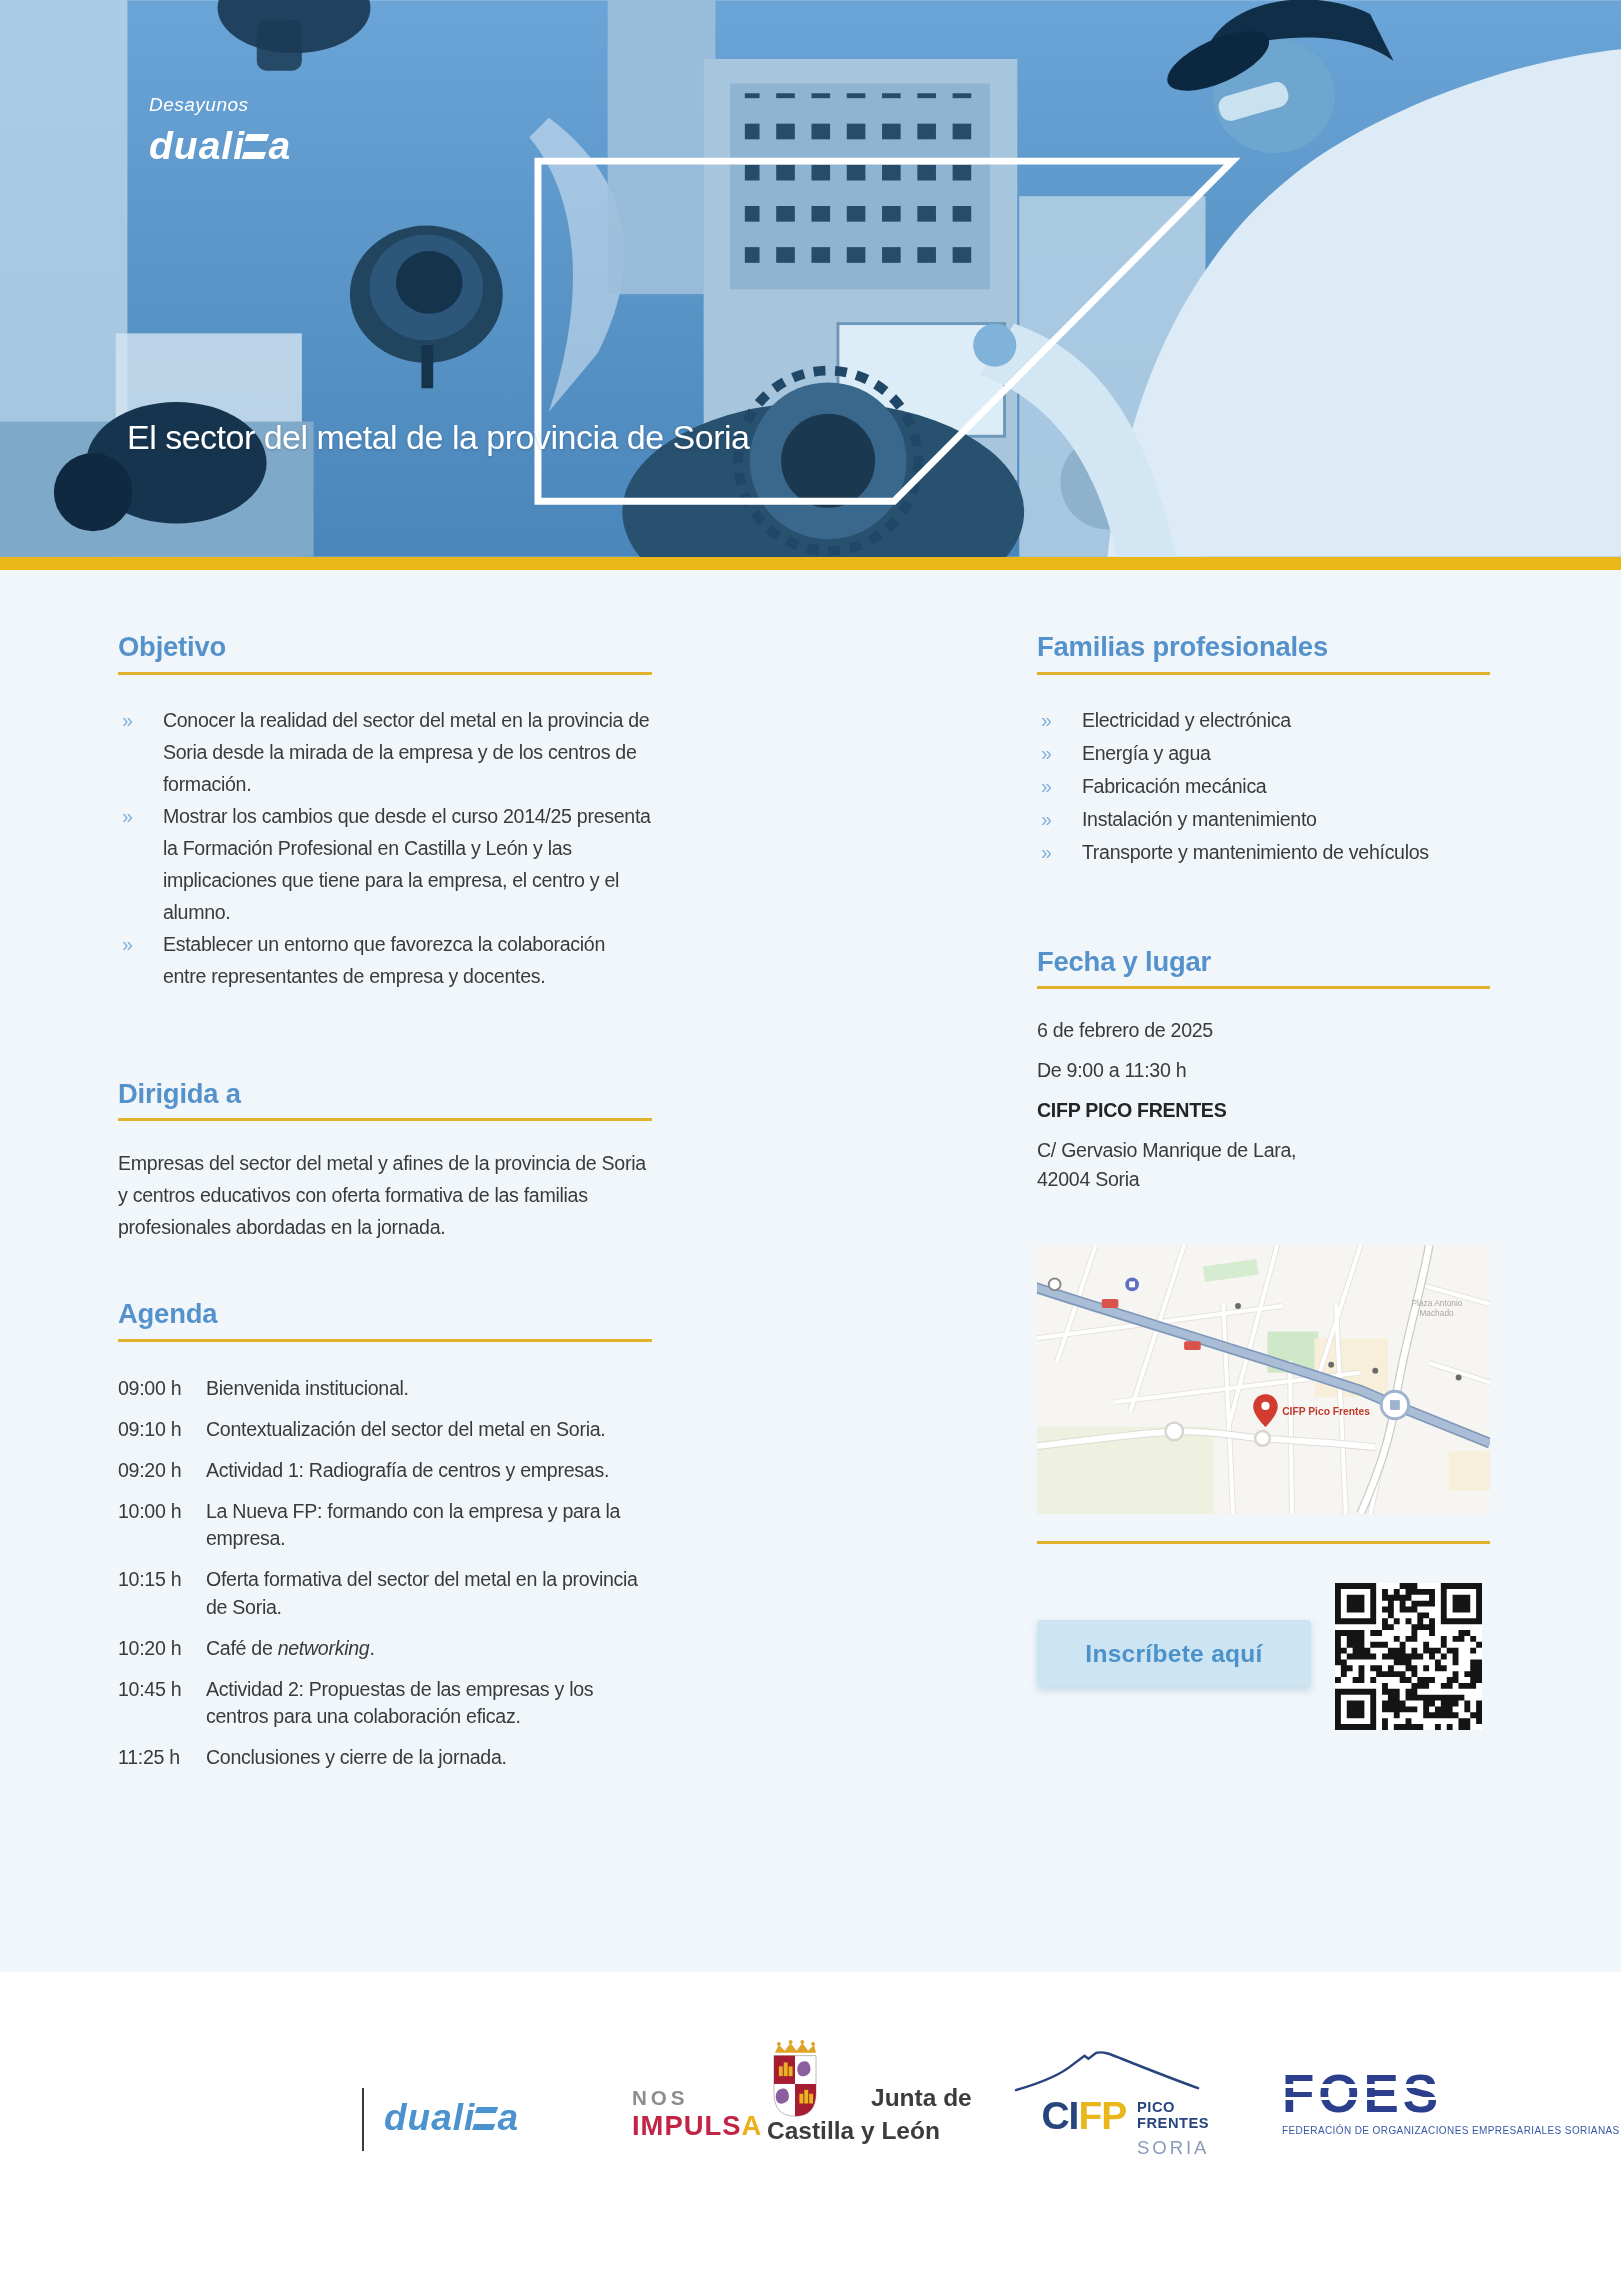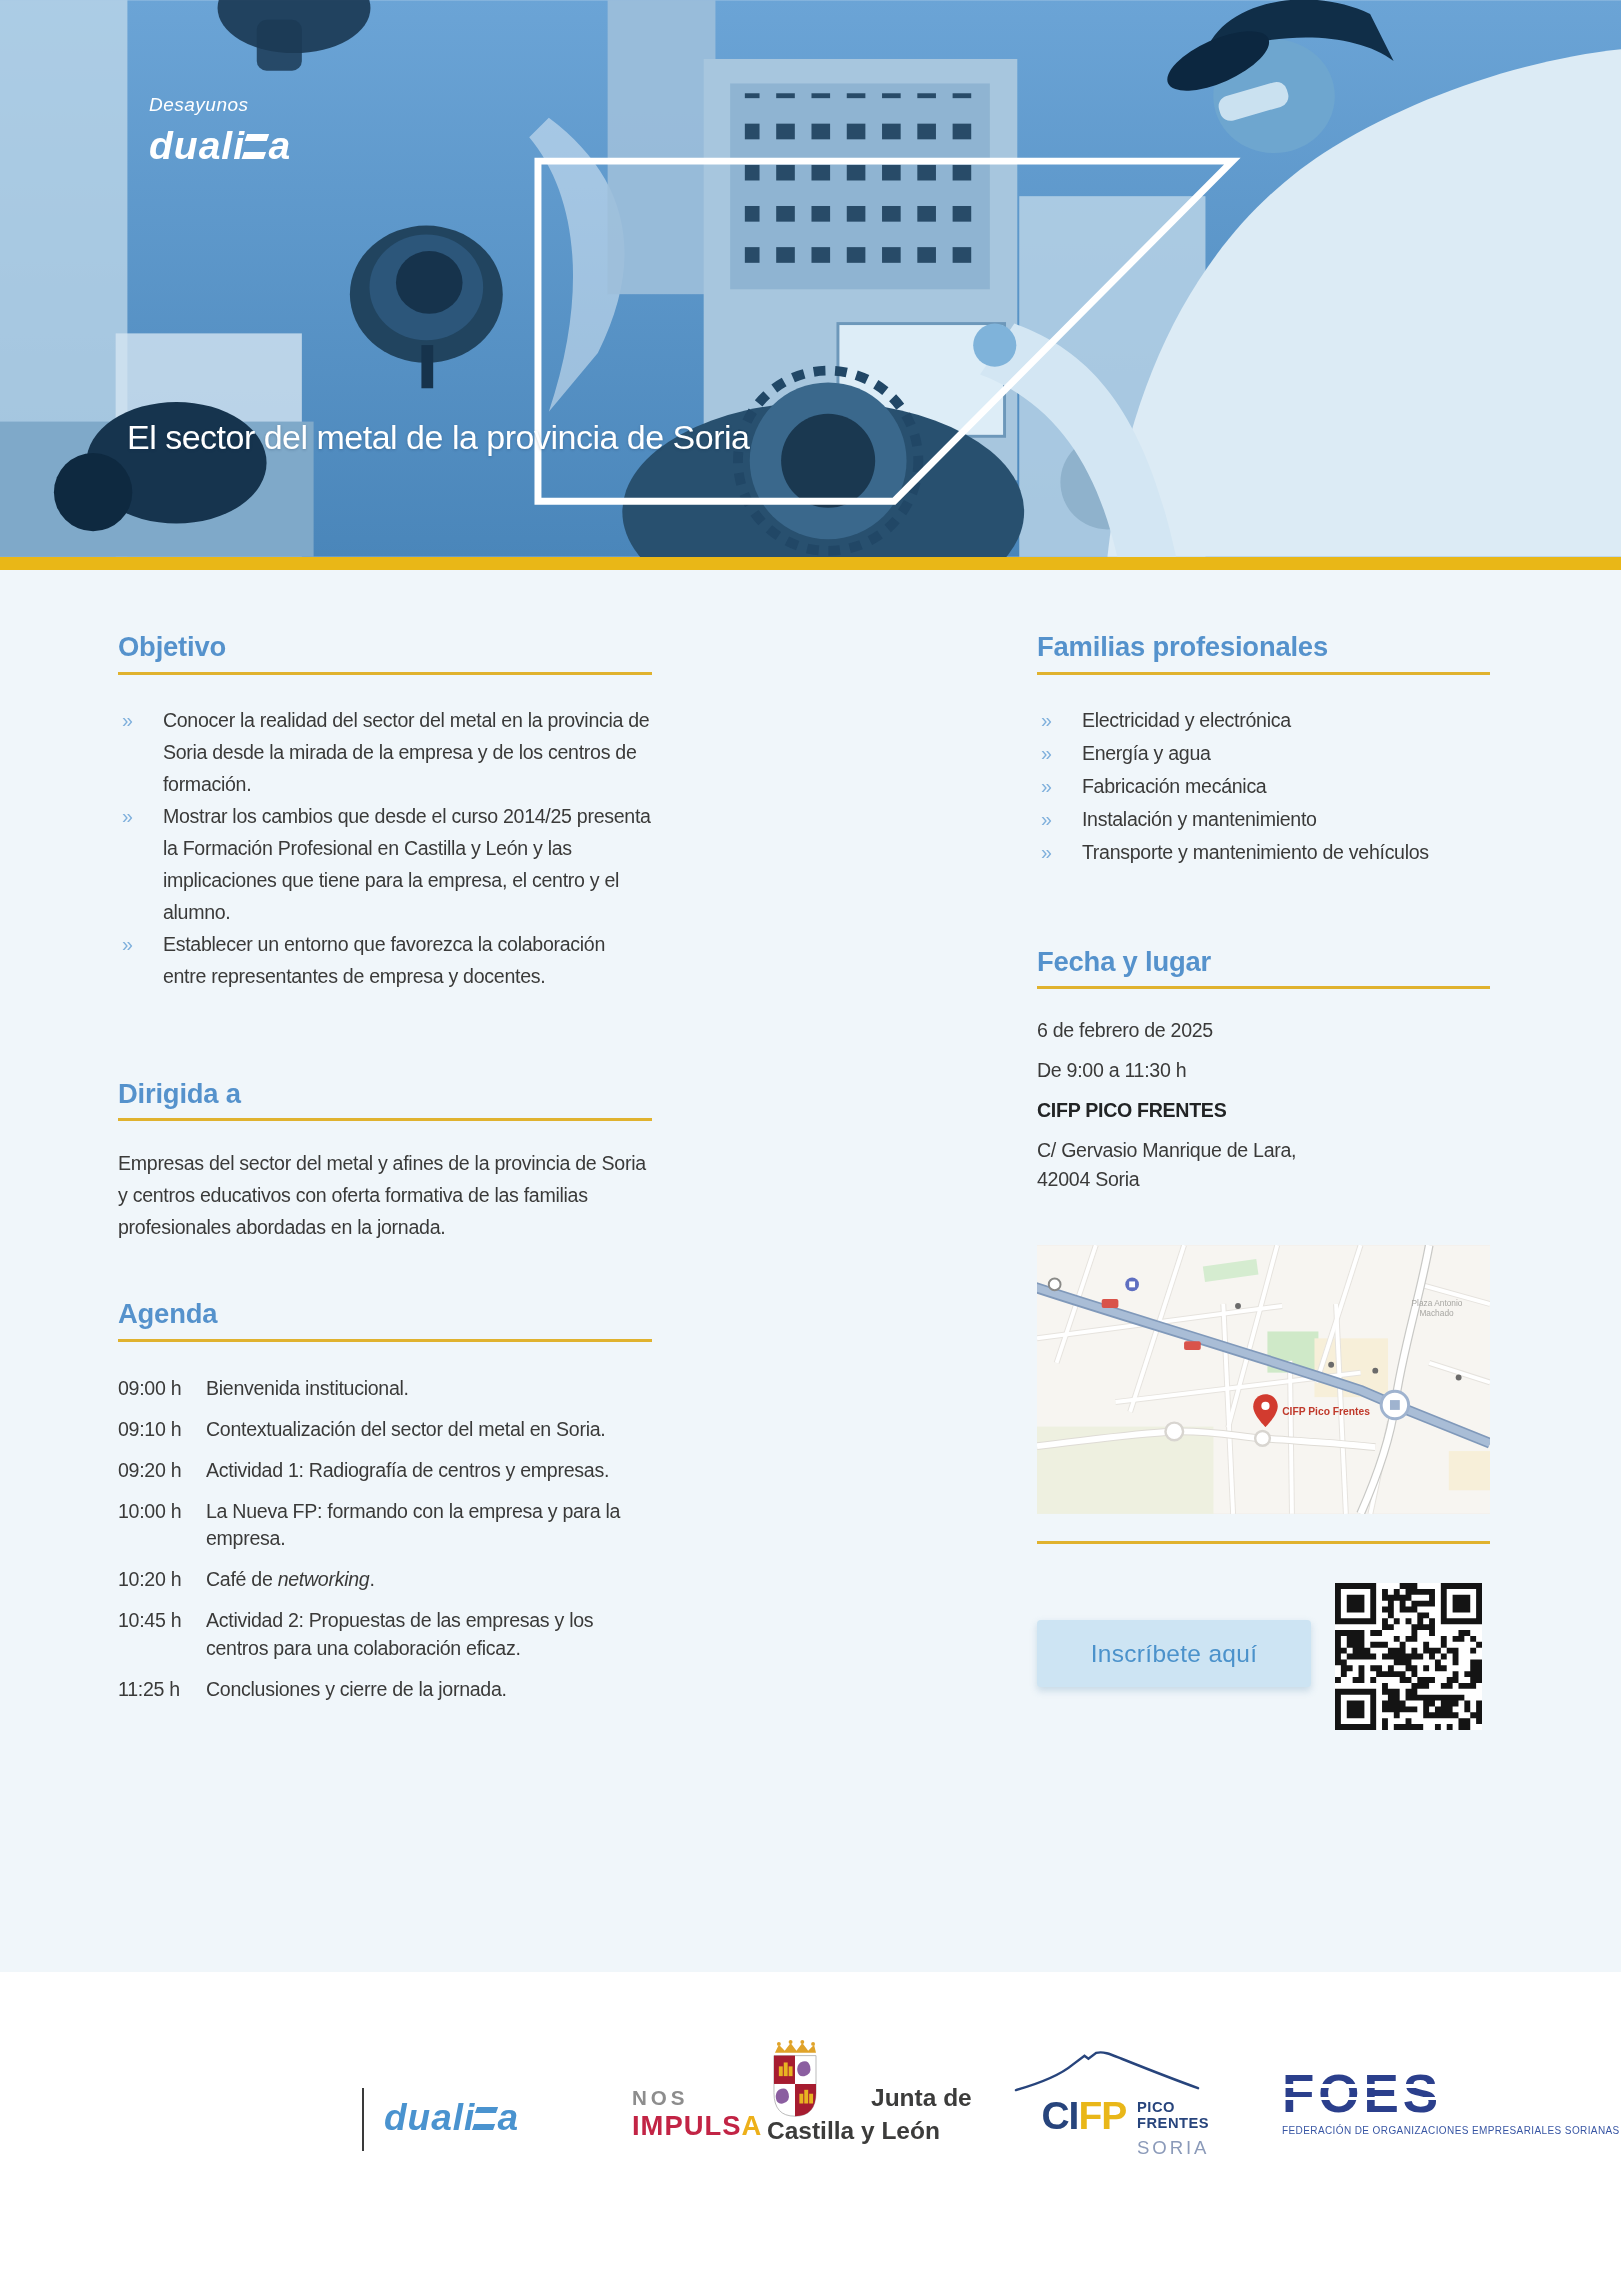--- a/index.html
+++ b/index.html
@@ -51,21 +51,21 @@
   .fecha-line.first{margin-top:27.4px;}
   .fecha-line.venue{font-weight:bold;color:#222425;}
   .fecha-line.addr2{margin-top:2px;}
 
   .map-wrap{margin-top:51px;width:453px;height:269px;background:#f7f5f1;box-shadow:0 0 0 1px #e4e1db inset;}
   .map-wrap svg{display:block;width:100%;height:100%;}
   .map-rule{height:2.9px;background:#e0b22e;margin-top:27.4px;}
 
   .signup{position:relative;margin-top:39px;height:157px;}
   .cta-btn{position:absolute;left:0;top:37px;width:274px;height:67px;background:#cde4f3;border:none;
-           border-radius:3.9px;font-family:inherit;font-size:24.5px;font-weight:normal;color:#4b92cb;
+           border-radius:3.9px;font-family:inherit;font-size:24.5px;font-weight:bold;color:#4b92cb;
            letter-spacing:0.3px;box-shadow:0 3.9px 7.8px rgba(110,155,190,.30);cursor:pointer;}
   .qr{position:absolute;right:7.8px;top:0;width:147px;height:147px;}
 
   
   .footer{position:absolute;left:0;top:1972px;width:100%;height:321px;background:#fff;}
   .lg{position:absolute;}
   .lg-caixa{left:108px;top:110px;display:flex;align-items:flex-start;}
   .caixa-text{font-family:"Liberation Serif","DejaVu Serif",serif;font-size:37px;color:#161616;
               border-bottom:2.9px solid #161616;padding:2px 3.9px 4.9px 2px;margin-left:7.8px;margin-top:7.8px;letter-spacing:0.5px;}
   .lg-div{left:362px;top:116px;width:2px;height:63px;background:#3a3a3a;}
@@ -191,20 +191,24 @@
               <span class="time">09:10 h</span>
               <span class="desc">Contextualización del sector del metal en Soria.</span>
             </div>
             <div class="agenda-row">
               <span class="time">09:20 h</span>
               <span class="desc">Actividad 1: Radiografía de centros y empresas.</span>
             </div>
             <div class="agenda-row">
               <span class="time">10:00 h</span>
               <span class="desc">La Nueva FP: formando con la empresa y para la empresa.</span>
+            </div>
+            <div class="agenda-row">
+              <span class="time">10:15 h</span>
+              <span class="desc">Oferta formativa del sector del metal en la provincia de Soria.</span>
             </div>
             <div class="agenda-row">
               <span class="time">10:20 h</span>
               <span class="desc">Café de <i>networking</i>.</span>
             </div>
             <div class="agenda-row">
               <span class="time">10:45 h</span>
               <span class="desc">Actividad 2: Propuestas de las empresas y los centros para una colaboración eficaz.</span>
             </div>
             <div class="agenda-row">

